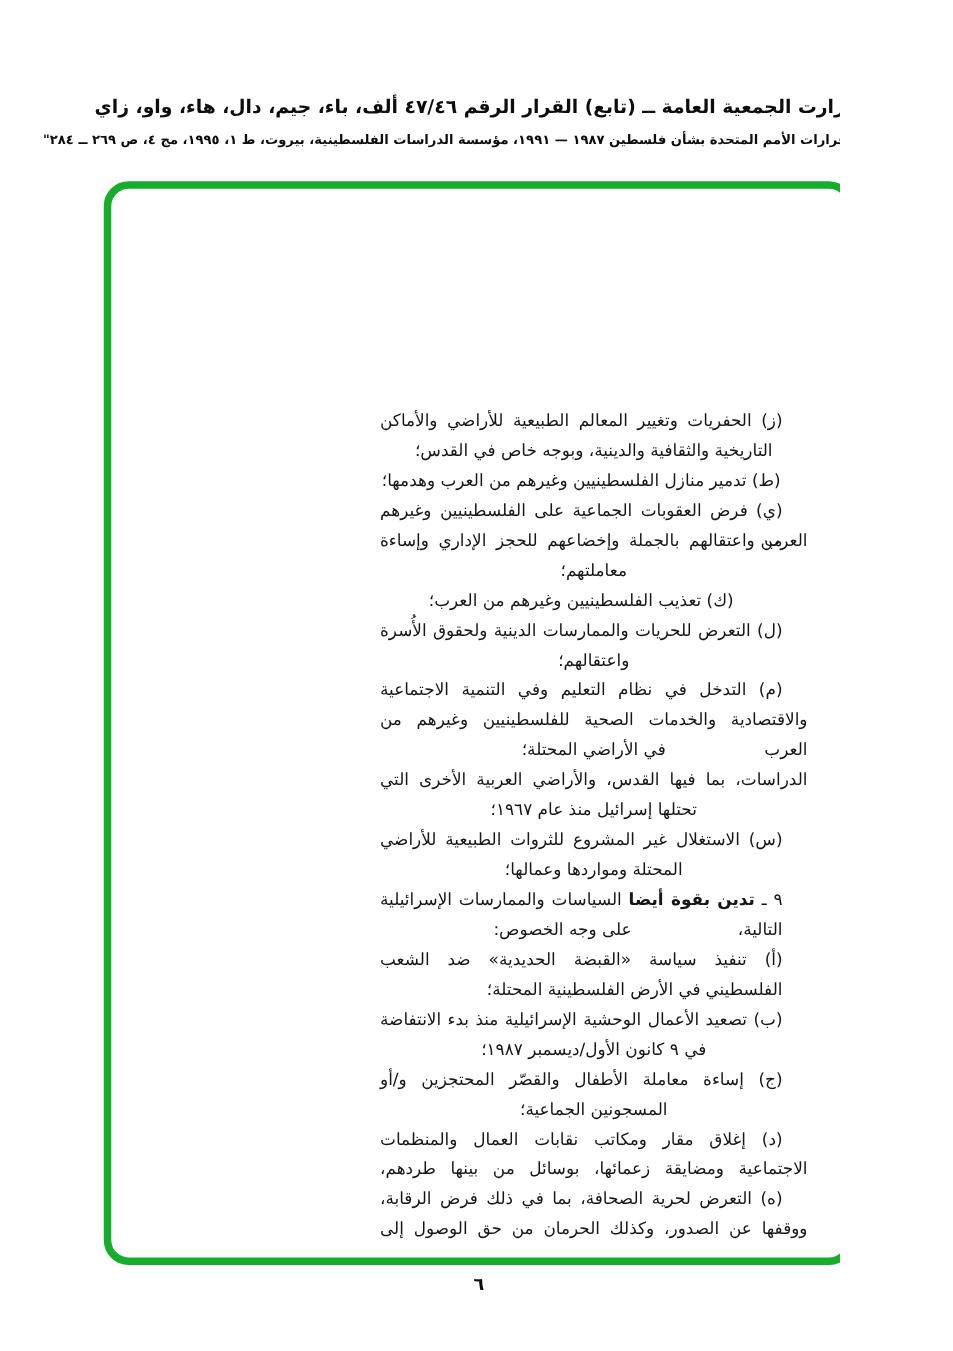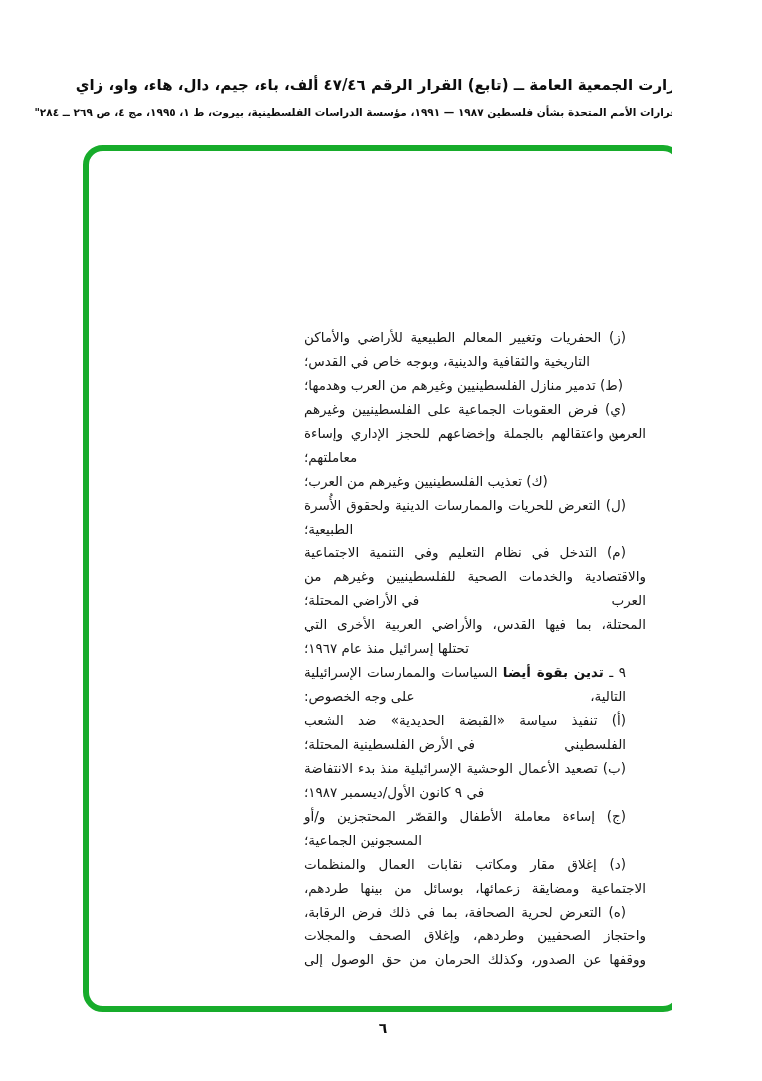--- a/index.html
+++ b/index.html
@@ -37,21 +37,21 @@
     font-size:13.5px;
     line-height:23.95px;
     color:#161616;
   }
   .ln{height:23.95px;white-space:nowrap;}
   
   .fj,.mj{white-space:normal;text-align:justify;text-align-last:justify;}
   
   .fj,.fr{padding-right:20px;box-sizing:border-box;}
   
-  .rl,.fr{text-align:left;}
+  .rl,.fr{text-align:center;}
   .in50{padding-right:50px;box-sizing:border-box;}
   .b{font-weight:bold;}
   .pgn{
     position:absolute;left:83px;top:1020px;width:600px;
     text-align:center;
     font-size:14px;font-weight:bold;color:#0d0d0d;
   }
 </style>
 </head>
 <body>
@@ -62,35 +62,36 @@
   <div class="frame">
     <div class="bodycol">
         <div class="ln fj"><span>(ز) الحفريات وتغيير المعالم الطبيعية للأراضي والأماكن</span></div>
         <div class="ln rl"><span>التاريخية والثقافية والدينية، وبوجه خاص في القدس؛</span></div>
         <div class="ln fr"><span>(ط) تدمير منازل الفلسطينيين وغيرهم من العرب وهدمها؛</span></div>
         <div class="ln fj"><span>(ي) فرض العقوبات الجماعية على الفلسطينيين وغيرهم من</span></div>
         <div class="ln mj"><span>العرب واعتقالهم بالجملة وإخضاعهم للحجز الإداري وإساءة</span></div>
         <div class="ln rl"><span>معاملتهم؛</span></div>
         <div class="ln fr"><span>(ك) تعذيب الفلسطينيين وغيرهم من العرب؛</span></div>
         <div class="ln fj"><span>(ل) التعرض للحريات والممارسات الدينية ولحقوق الأُسرة</span></div>
-        <div class="ln rl"><span>الطبيعية؛</span></div>
+        <div class="ln rl"><span>واعتقالهم؛</span></div>
         <div class="ln fj"><span>(م) التدخل في نظام التعليم وفي التنمية الاجتماعية</span></div>
         <div class="ln mj"><span>والاقتصادية والخدمات الصحية للفلسطينيين وغيرهم من العرب</span></div>
         <div class="ln rl"><span>في الأراضي المحتلة؛</span></div>
-        <div class="ln mj"><span>المحتلة، بما فيها القدس، والأراضي العربية الأخرى التي</span></div>
+        <div class="ln mj"><span>الدراسات، بما فيها القدس، والأراضي العربية الأخرى التي</span></div>
         <div class="ln rl"><span>تحتلها إسرائيل منذ عام ١٩٦٧؛</span></div>
+        <div class="ln fj"><span>(س) الاستغلال غير المشروع للثروات الطبيعية للأراضي</span></div>
+        <div class="ln rl"><span>المحتلة ومواردها وعمالها؛</span></div>
         <div class="ln fj"><span>٩ ـ </span><span class="b">تدين بقوة أيضا</span><span> السياسات والممارسات الإسرائيلية التالية،</span></div>
         <div class="ln rl in50"><span>على وجه الخصوص:</span></div>
         <div class="ln fj"><span>(أ) تنفيذ سياسة «القبضة الحديدية» ضد الشعب الفلسطيني</span></div>
         <div class="ln rl"><span>في الأرض الفلسطينية المحتلة؛</span></div>
         <div class="ln fj"><span>(ب) تصعيد الأعمال الوحشية الإسرائيلية منذ بدء الانتفاضة</span></div>
         <div class="ln rl"><span>في ٩ كانون الأول/ديسمبر ١٩٨٧؛</span></div>
         <div class="ln fj"><span>(ج) إساءة معاملة الأطفال والقصّر المحتجزين و/أو</span></div>
         <div class="ln rl"><span>المسجونين الجماعية؛</span></div>
         <div class="ln fj"><span>(د) إغلاق مقار ومكاتب نقابات العمال والمنظمات</span></div>
         <div class="ln mj"><span>الاجتماعية ومضايقة زعمائها، بوسائل من بينها طردهم،</span></div>
         <div class="ln fj"><span>(ه) التعرض لحرية الصحافة، بما في ذلك فرض الرقابة،</span></div>
-        <div class="ln mj"><span>واحتجاز الصحفيين وطردهم، وإغلاق الصحف والمجلات</span></div>
         <div class="ln mj"><span>ووقفها عن الصدور، وكذلك الحرمان من حق الوصول إلى</span></div>
       </div>
   </div>
   <div class="pgn">٦</div>
 </div>
 
 </body></html>

